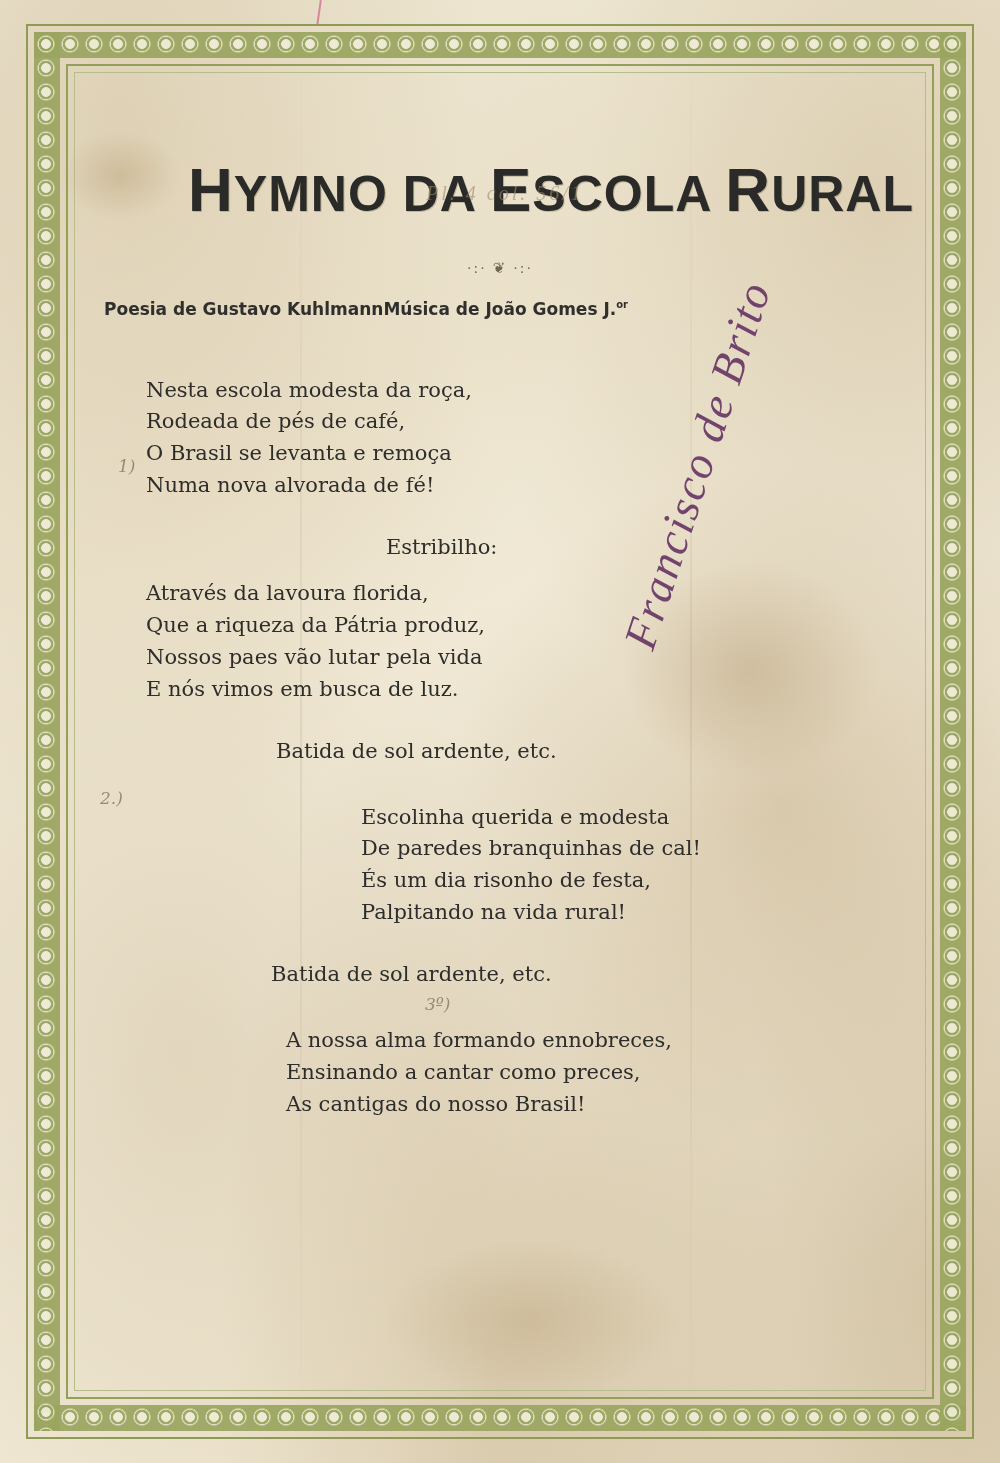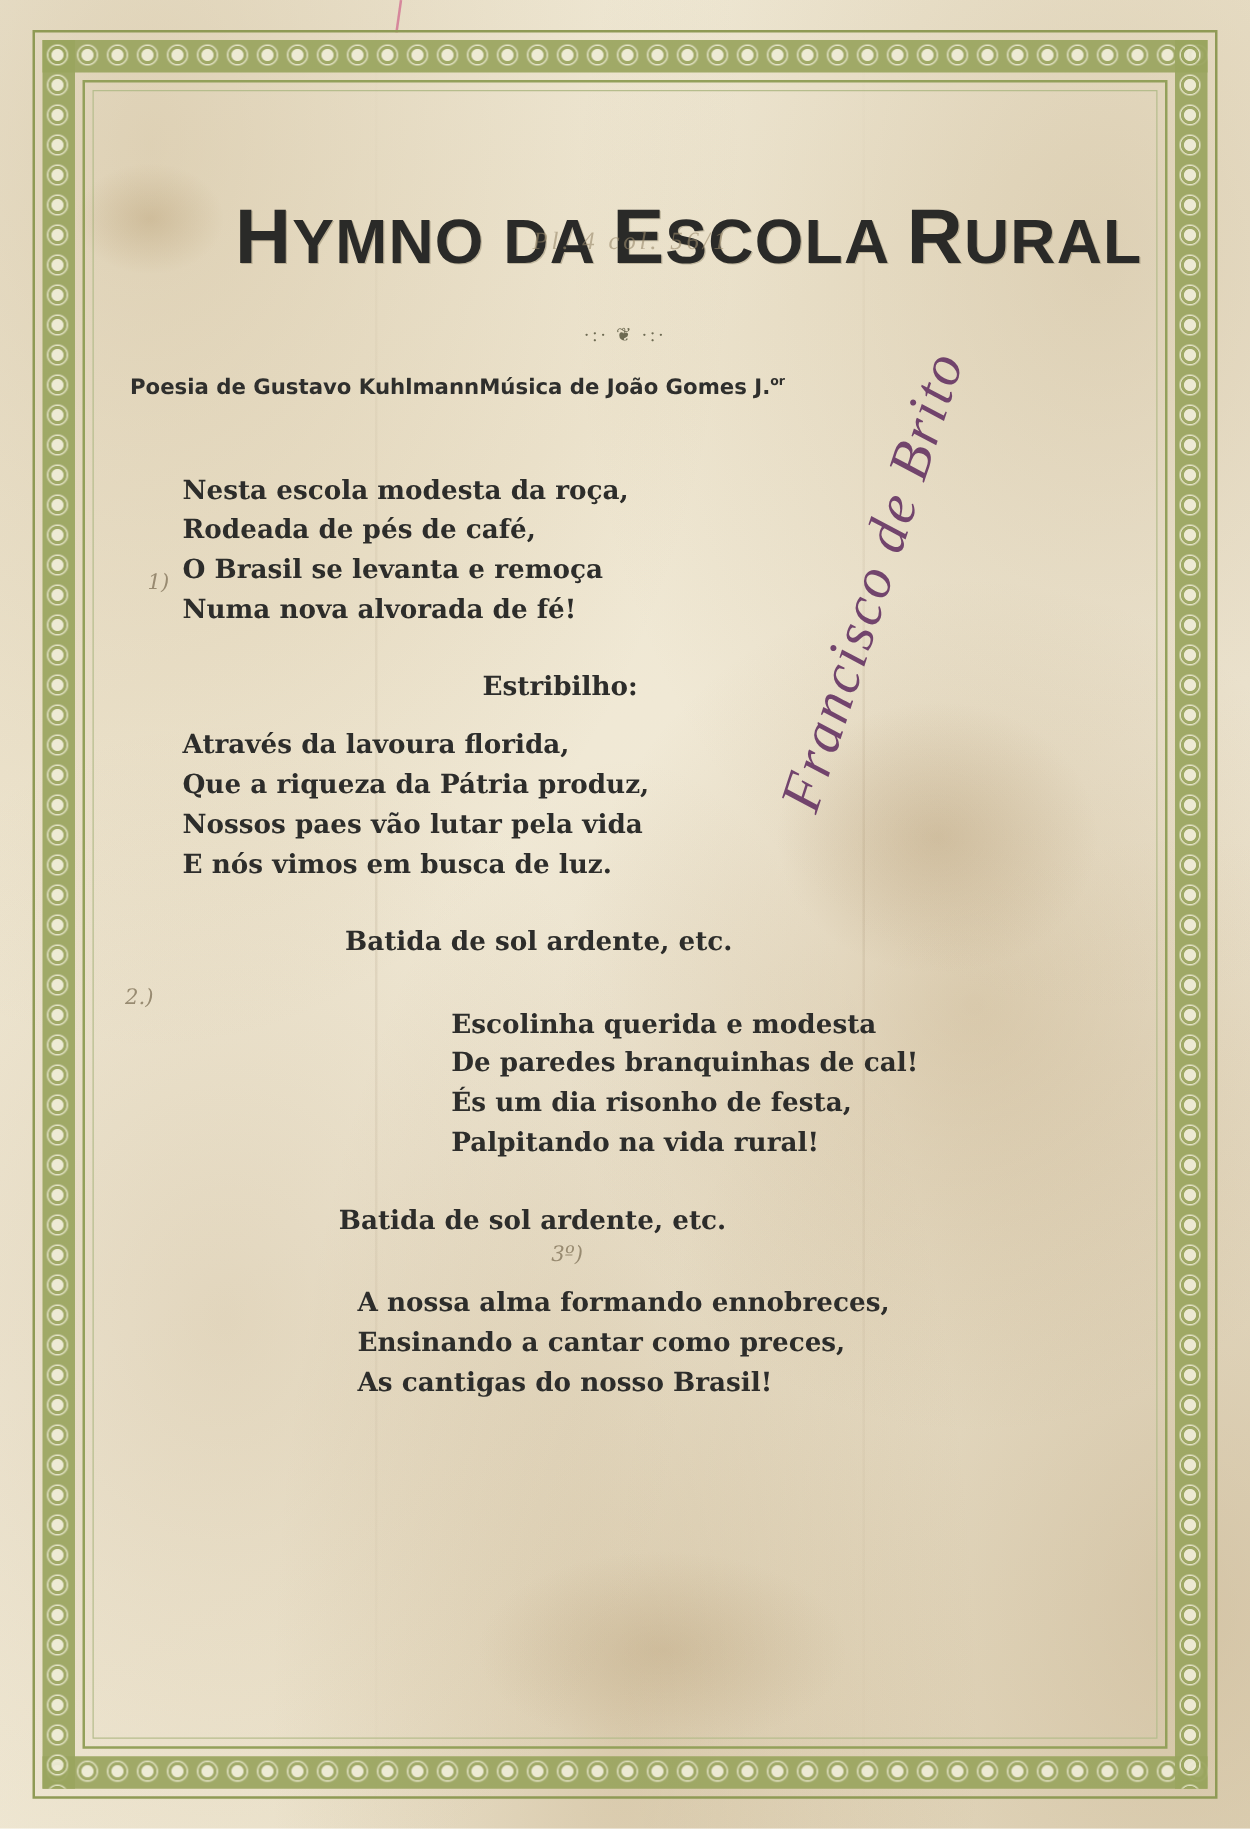--- a/index.html
+++ b/index.html
@@ -94,21 +94,20 @@
     padding: 0 18px;
   }
   .credits sup { font-size: 10px; }
 
   .verses {
     margin-top: 56px;
     font-size: 21px;
     line-height: 1.52;
     color: #2d2d2b;
     font-family: "DejaVu Serif", serif;
-    font-weight: bold;
   }
   .stanza { margin-bottom: 30px; }
   .stanza .line { white-space: pre; }
 
   .indent-1 { padding-left: 60px; }
   .indent-2 { padding-left: 215px; }
   .indent-4 { padding-left: 190px; }
   .indent-5 { padding-left: 275px; }
   .indent-6 { padding-left: 185px; }
   .indent-7 { padding-left: 200px; }
@@ -248,15 +247,15 @@
         <div class="line">As cantigas do nosso Brasil!</div>
       </div>
 
     </div>
   </div>
 
   <div class="signature">Francisco de Brito</div>
 
   <div class="pencil" style="left:118px; top:456px;">1)</div>
   <div class="pencil" style="left:100px; top:788px;">2.)</div>
-  <div class="pencil" style="left:441px; top:994px;">3º)</div>
+  <div class="pencil" style="left:425px; top:994px;">3º)</div>
 
 </div>
 
 </body></html>

